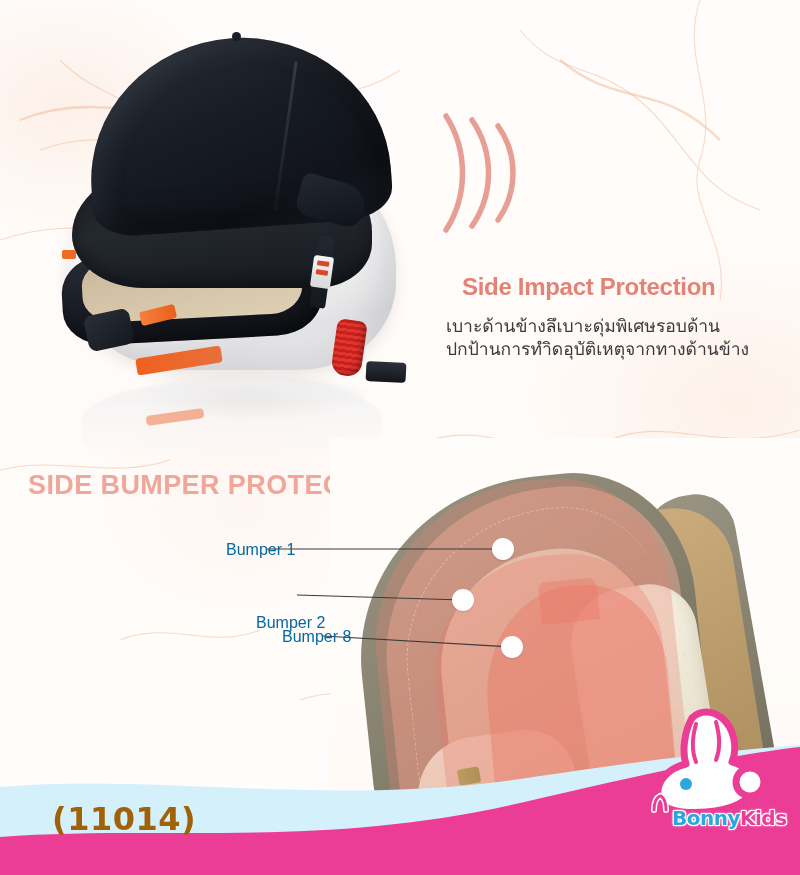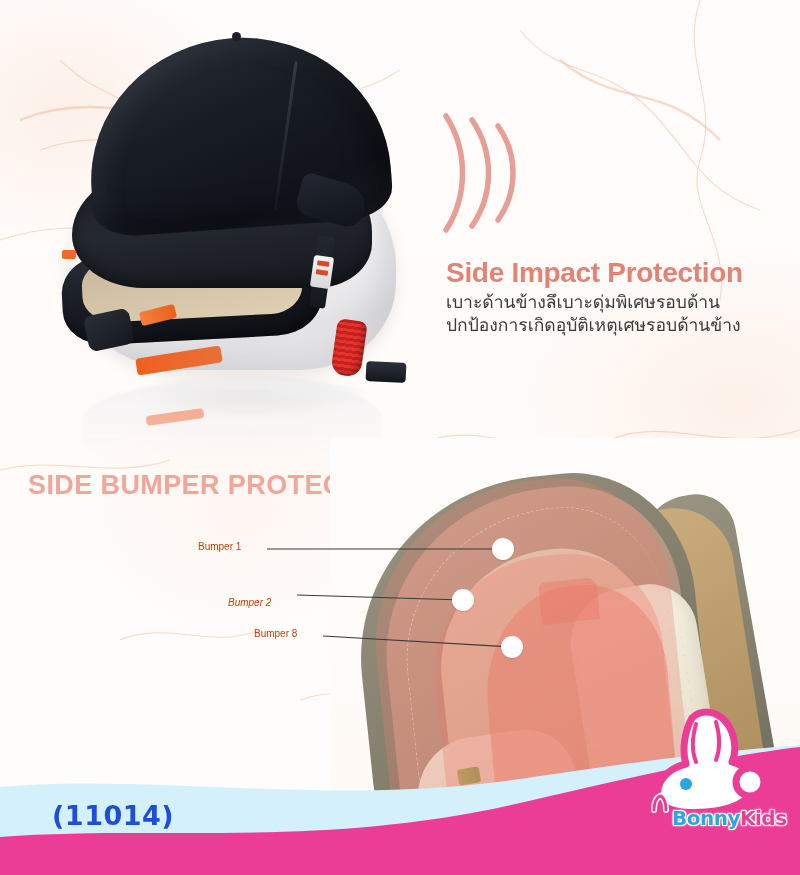--- a/index.html
+++ b/index.html
@@ -119,21 +119,21 @@
     background:linear-gradient(180deg,rgba(240,240,242,.78),rgba(255,255,255,0));
     border-radius:150px 120px 40px 40px / 40px 40px 18px 18px;filter:blur(1.2px);}
   .refl-orange{position:absolute;left:98px;top:382px;width:58px;height:10px;
     background:rgba(238,120,72,.55);border-radius:4px;transform:rotate(-8deg);filter:blur(.6px);}
 
   
   .arcs{position:absolute;left:428px;top:108px;width:120px;height:130px;}
 
   
   .headline{position:absolute;left:446px;top:258px;width:340px;}
-  .headline h1{margin:0;font-size:28px;font-weight:bold;color:#e38275;letter-spacing:-.3px;
+  .headline h1{margin:16px;font-size:24px;font-weight:bold;color:#e38275;letter-spacing:-.3px;
     line-height:1.05;font-family:"Liberation Sans",sans-serif;}
   .thai{margin:4px 0 0 0;font-size:17.5px;line-height:1.32;color:#3a3a3c;
     font-family:"DejaVu Sans",sans-serif;font-weight:500;}
   .thai div{white-space:nowrap;}
 
   
   .sec2-title{position:absolute;left:28px;top:470px;font-size:27px;font-weight:bold;
     color:#f0a699;letter-spacing:.4px;font-family:"Liberation Sans",sans-serif;}
 
   
@@ -178,29 +178,29 @@
     background:rgba(235,120,104,.30);
     border-radius:118px 92px 28px 34px / 120px 98px 26px 30px;transform:rotate(-6deg);}
   .zone3{left:158px;top:148px;width:182px;height:232px;
     background:rgba(235,116,100,.40);
     border-radius:92px 78px 26px 30px / 110px 92px 26px 28px;transform:rotate(-5deg);}
   .zone3-notch{left:210px;top:142px;width:58px;height:42px;
     background:rgba(235,116,100,.40);border-radius:6px 10px 0 0;transform:rotate(-6deg);}
 
   
   .callouts{position:absolute;left:0;top:430px;width:800px;height:260px;}
-  .callout-label{position:absolute;font-size:10px;color:#c2410c;
-    font-family:"Liberation Sans",sans-serif;white-space:nowrap;}
+  .callout-label{position:absolute;font-size:16px;color:#0369a1;
+    font-family:"Liberation Sans",sans-serif;white-space:nowrap;margin-left:28px;}
   .dot{position:absolute;width:22px;height:22px;border-radius:50%;background:#ffffff;
     box-shadow:0 1px 2px rgba(0,0,0,.12);}
 
   
   .bands{position:absolute;left:0;bottom:0;width:800px;height:130px;}
-  .code-main{position:absolute;left:52px;top:800px;font-size:27px;font-weight:bold;
-    color:#1d4ed8;font-family:"DejaVu Sans",sans-serif;letter-spacing:.5px;}
+  .code-main{position:absolute;left:52px;top:800px;font-size:32px;font-weight:bold;
+    color:#a16207;font-family:"DejaVu Sans",sans-serif;letter-spacing:.5px;}
   .code-sub{position:absolute;left:52px;top:846px;font-size:18px;font-weight:bold;
     color:#1b1a5c;font-family:"DejaVu Sans",sans-serif;letter-spacing:.2px;}
 
   
   .logo{position:absolute;left:634px;top:706px;width:150px;height:140px;}
   .logo-word{position:absolute;left:640px;top:806px;font-size:20px;font-weight:bold;
     font-family:"DejaVu Sans",sans-serif;letter-spacing:-.5px;
     text-shadow:0 0 3px #fff,0 0 3px #fff,1px 1px 0 #fff,-1px -1px 0 #fff,1px -1px 0 #fff,-1px 1px 0 #fff;margin-left:32px;}
   .logo-word .b{color:#2ba6de;}
   .logo-word .k{color:#ec3d96;}
@@ -280,21 +280,21 @@
         <path d="M44,12 C66,44 66,86 44,118"></path>
         <path d="M70,18 C90,46 90,84 70,112"></path>
       </g>
     </svg>
   </div>
 
   <div class="headline">
     <h1>Side Impact Protection</h1>
     <div class="thai">
       <div>เบาะด้านข้างลึเบาะดุ่มพิเศษรอบด้าน</div>
-      <div>ปกป้องการเกิดอุบัติเหตุเศษรอบด้านข้าง</div>
+      <div>ปกป้านการทำิดอุบัติเหตุจากทางด้านข้าง</div>
     </div>
   </div>
 
   <div class="sec2-title">SIDE BUMPER PROTECTION</div>
 
   <div class="closeup">
     <div class="cu-bg"></div>
     <div class="cu-olive-band"></div>
     <div class="cu-tan-band"></div>
     <div class="cu-side-dark"></div>
@@ -313,21 +313,21 @@
 
   <svg class="callouts" style="left:0;top:0;width:800px;height:875px;position:absolute;">
     <g stroke="#3a3a3c" stroke-width="1.1" fill="none">
       <line x1="267" y1="549" x2="504" y2="549"></line>
       <line x1="297" y1="595" x2="463" y2="600"></line>
       <line x1="323" y1="636" x2="513" y2="647"></line>
     </g>
   </svg>
   <div>
     <div class="callout-label" style="left:198px;top:541px;">Bumper 1</div>
-    <div class="callout-label" style="left:228px;top:597px;font-style:italic;">Bumper 2</div>
+    <div class="callout-label" style="left:228px;top:614px;">Bumper 2</div>
     <div class="callout-label" style="left:254px;top:628px;">Bumper 8</div>
     <div class="dot" style="left:492px;top:538px;"></div>
     <div class="dot" style="left:452px;top:589px;"></div>
     <div class="dot" style="left:501px;top:636px;"></div>
   </div>
 
   <svg class="bands" style="left:0;top:745px;width:800px;height:130px;" viewBox="0 0 800 130" preserveAspectRatio="none">
     <path d="M0,42 C150,28 330,62 520,34 C640,16 720,6 800,0 L800,130 L0,130 Z" fill="#d4f0fb"></path>
     <path d="M0,92 C160,80 320,104 520,58 C650,28 730,10 800,2 L800,130 L0,130 Z" fill="#ec3d96"></path>
   </svg>

